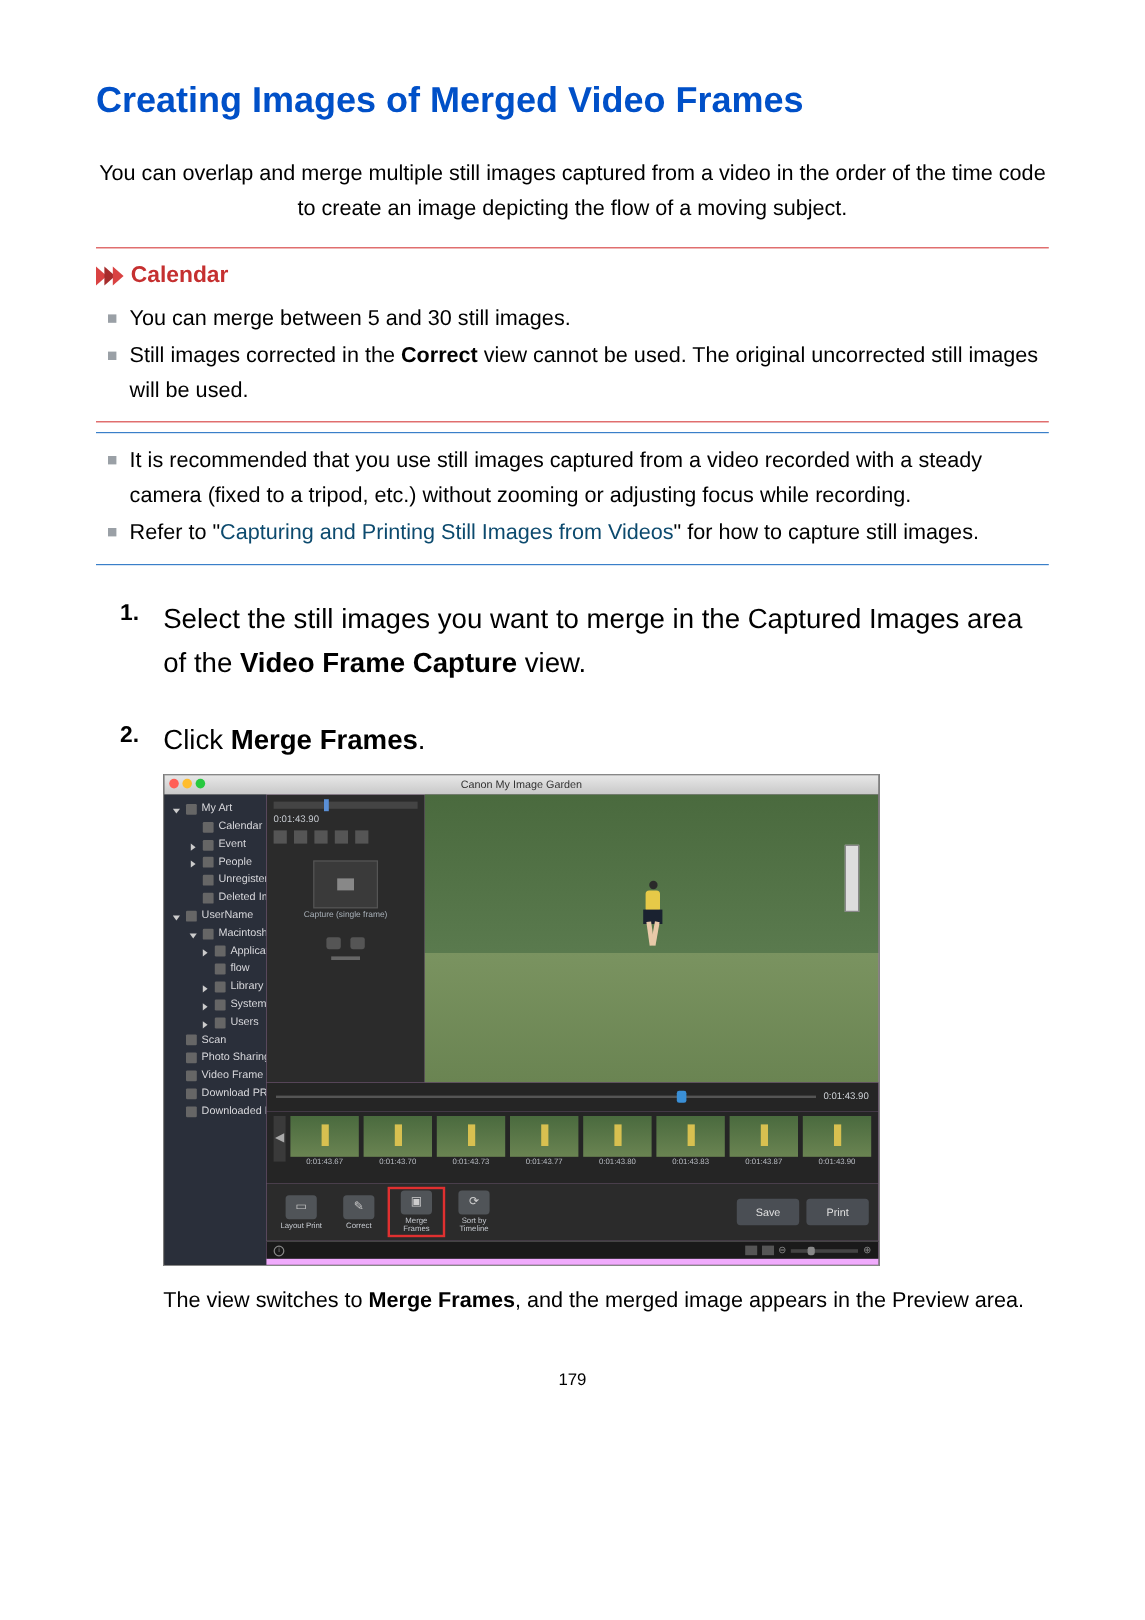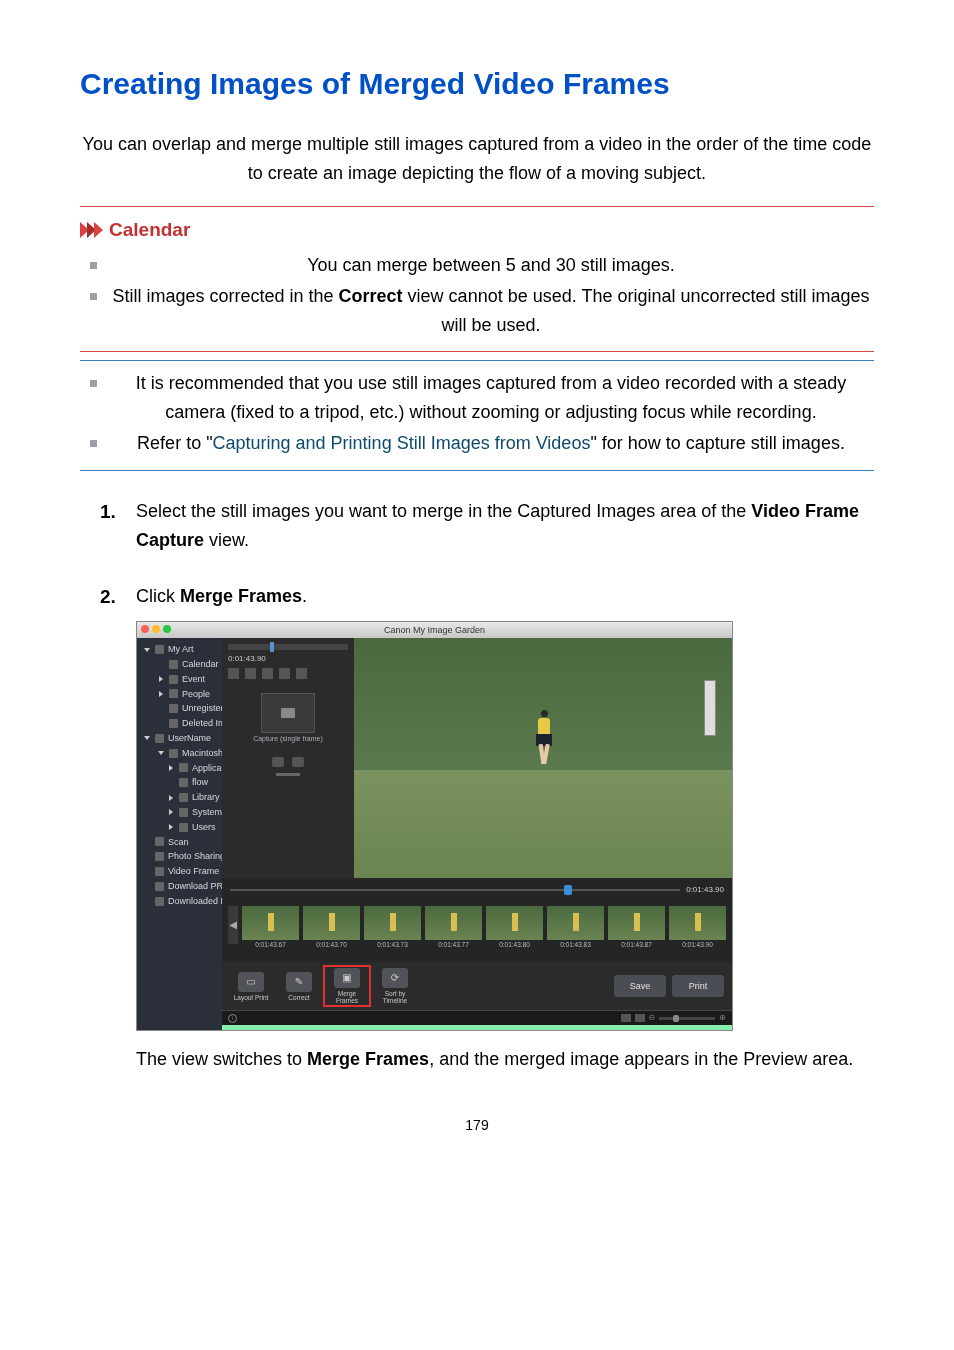--- a/index.html
+++ b/index.html
@@ -53,21 +53,20 @@
   .callout-title {
     color: #c53030;
     font-weight: bold;
     font-size: 19px;
   }
   .callout-title.blue { color: #2a5fa3; }
   .callout ul {
     list-style: none;
     padding: 0 0 0 28px;
     margin: 0;
-    text-align: center;
   }
   .callout li {
     position: relative;
     margin-bottom: 2px;
   }
   .callout li::before {
     content: "";
     position: absolute;
     left: -18px;
     top: 11px;
@@ -92,21 +91,21 @@
   }
   ol.steps > li::before {
     content: counter(step) ".";
     position: absolute;
     left: 0;
     top: 0;
     font-weight: bold;
     font-size: 19px;
   }
   .step-lead {
-    font-size: 18px;
+    font-size: 23px;
     margin-bottom: 10px;
   }
   b { font-weight: bold; }
 
   
   .app-window {
     width: 595px;
     background: #1f1f1f;
     border: 1px solid #888;
     font-size: 10px;
@@ -136,33 +135,33 @@
     background: #2a2f3a;
     padding: 4px 0;
     overflow: hidden;
   }
   .sb-item {
     padding: 2px 6px 2px 18px;
     white-space: nowrap;
     font-size: 9px;
     color: #d8d8dc;
     display: flex;
-    align-items: center;
+    align-items: flex-end;
     gap: 4px;
   }
   .sb-item.l2 { padding-left: 32px; }
   .sb-item.l3 { padding-left: 42px; }
   .sb-item .caret {
     display:inline-block;width:0;height:0;
     border-top:3px solid transparent;border-bottom:3px solid transparent;border-left:4px solid #ccc;
     margin-left:-10px;margin-right:2px;
   }
   .sb-item .caret.open{transform:rotate(90deg);}
   .ico{display:inline-block;width:9px;height:9px;background:#666;border-radius:1px;flex-shrink:0}
-  .main-area { flex: 1; background: #86efac; display:flex;flex-direction:column;}
+  .main-area { flex: 1; background: #f0abfc; display:flex;flex-direction:column;}
   .top-panel{display:flex;height:240px;}
   .ctrl-col{width:120px;background:#2b2b2b;padding:6px;display:flex;flex-direction:column;align-items:center;}
   .scrubber{width:100%;height:6px;background:#444;position:relative;margin-bottom:4px;}
   .scrubber::after{content:"";position:absolute;left:35%;top:-2px;width:4px;height:10px;background:#5a8fd6;}
   .tc{font-size:8px;color:#c7cbd1;margin-bottom:4px;align-self:flex-start}
   .play-ctrls{display:flex;gap:6px;margin-bottom:14px;align-self:flex-start}
   .pc{width:11px;height:11px;background:#555}
   .cap-box{width:52px;height:38px;background:#3a3a3a;border:1px solid #555;display:flex;align-items:center;justify-content:center;margin-bottom:2px}
   .cap-lbl{font-size:7px;color:#a8b0b8;text-align:center;margin-bottom:14px}
   .rot-ctrls{display:flex;gap:8px;margin-bottom:2px}

